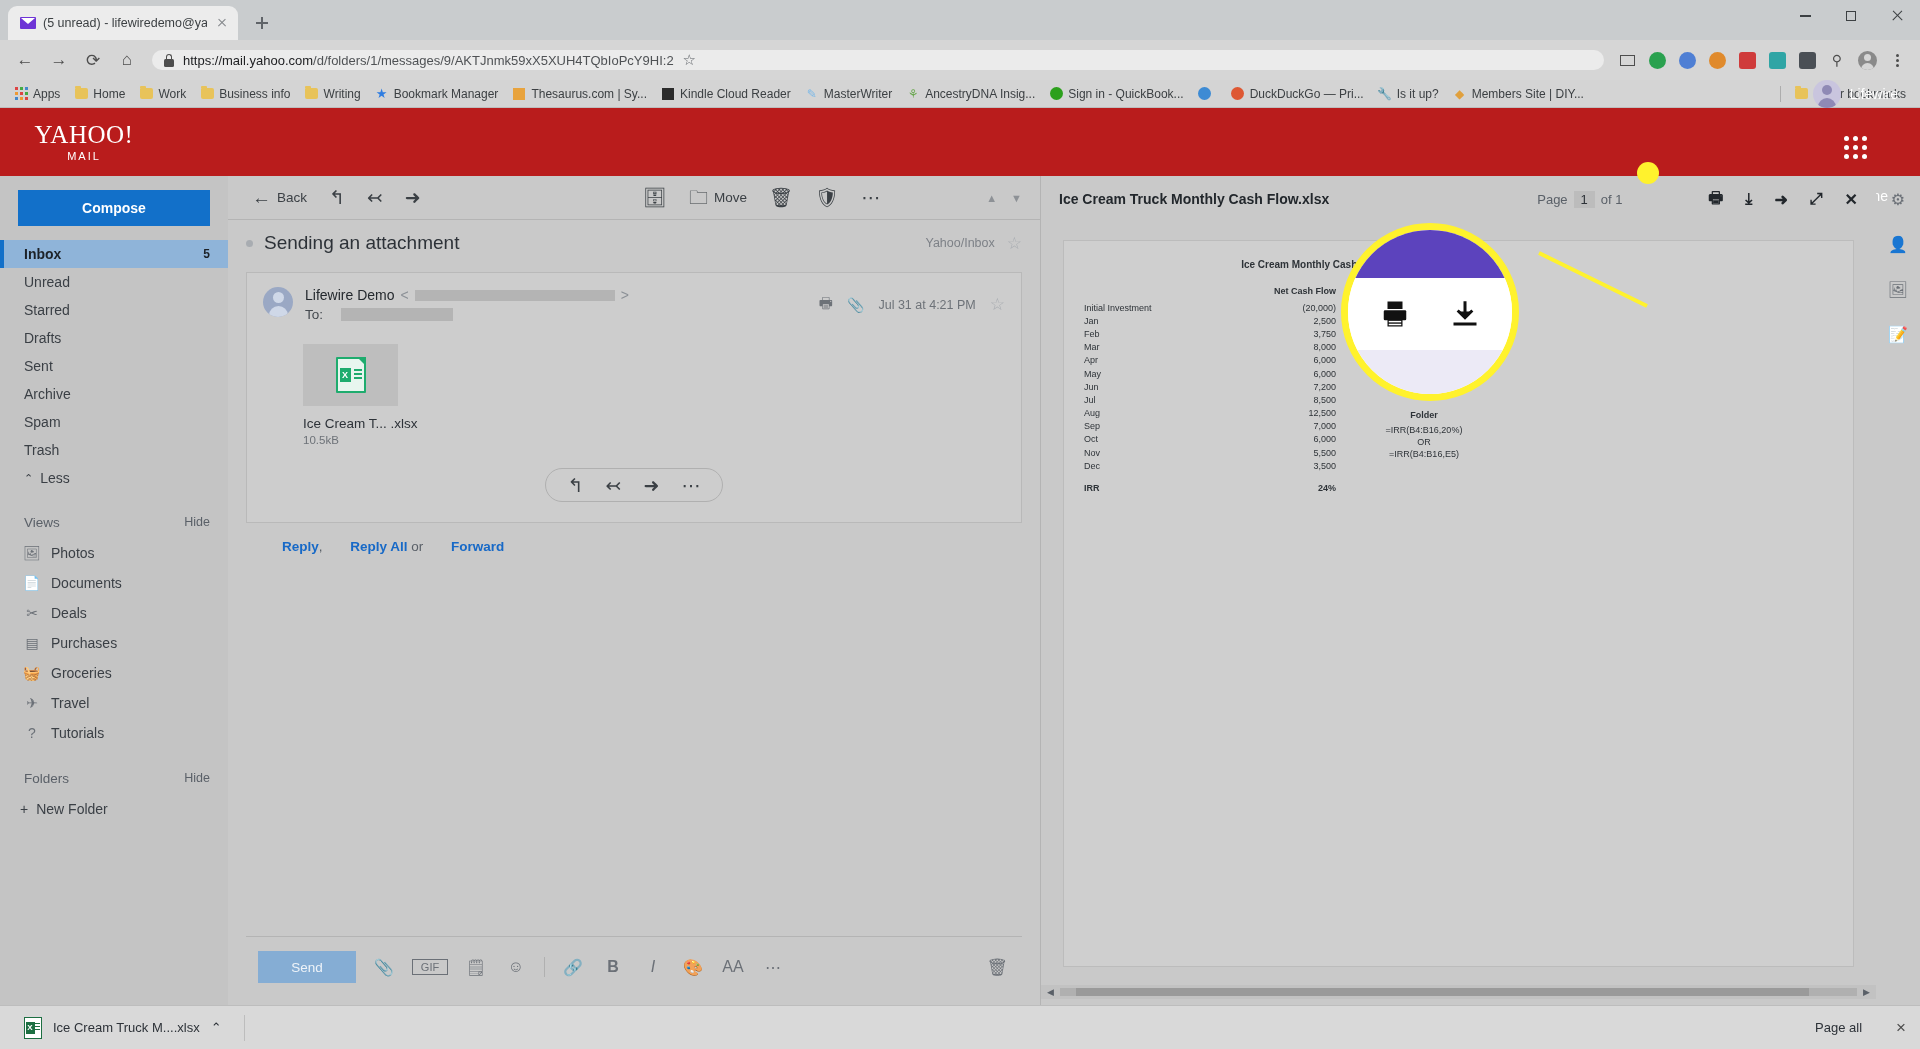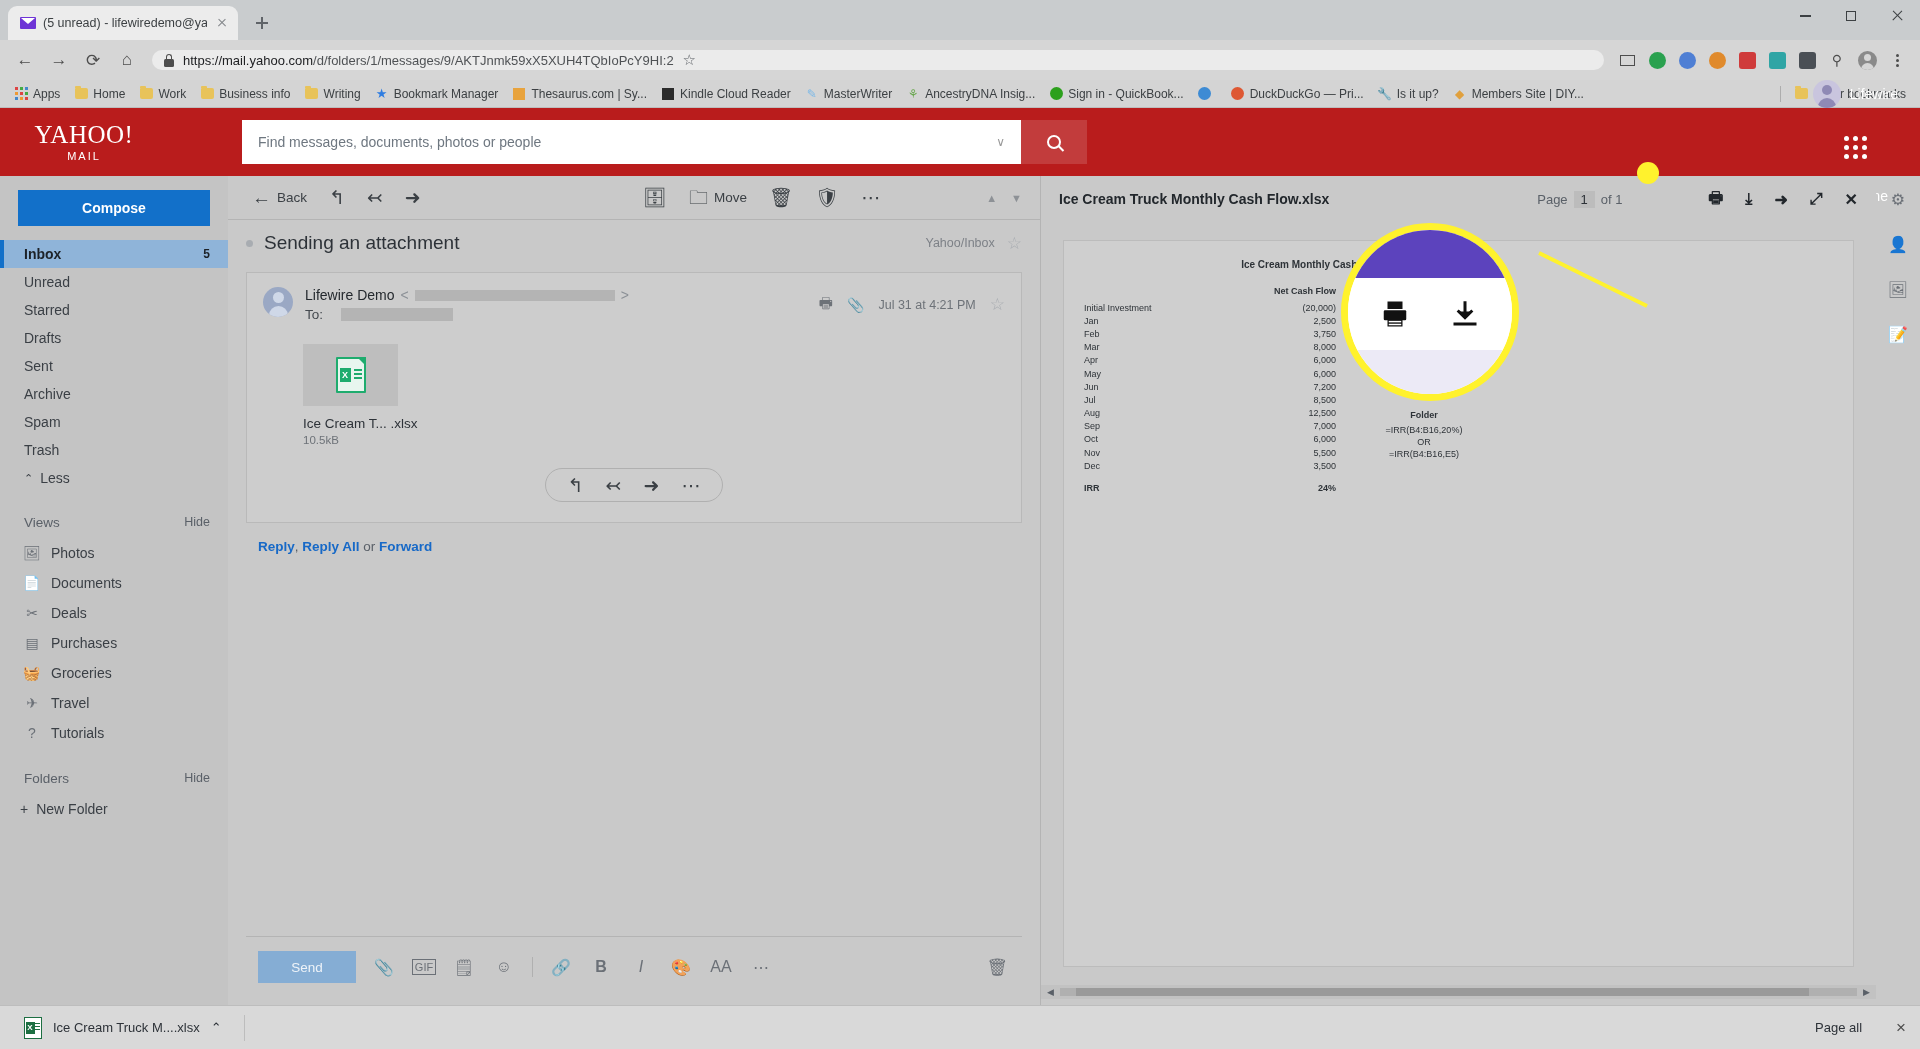--- a/index.html
+++ b/index.html
@@ -186,21 +186,21 @@
   .xls-ico .fold{position:absolute;right:0;top:0;width:0;height:0;border-left:9px solid transparent;border-top:9px solid #1eac6e;}
   .xls-ico .x{position:absolute;left:4px;top:11px;width:11px;height:14px;background:#1eac6e;color:#fff;font-size:9px;font-weight:700;display:flex;align-items:center;justify-content:center;}
   .xls-ico .lines{position:absolute;right:4px;top:12px;display:flex;flex-direction:column;gap:2px;}
   .xls-ico .lines i{width:8px;height:2px;background:#1eac6e;display:block;}
   .attach-name { font-size:13.5px; color:#2d3238; margin-top:10px; }
   .attach-size { font-size:11.5px; color:#6d7278; margin-top:3px; }
 
   .reply-pill-row { display:flex; justify-content:center; padding: 14px 0 20px 0;}
   .reply-pill { border:1px solid #b0b0b0; border-radius: 22px; height:34px; display:flex; align-items:center; gap:22px; padding: 0 22px; color:#3b4045;}
   .rfl { padding: 16px 18px 0 30px; font-size: 13.5px; }
-  .rfl a { color:#1769c7; font-weight:700; text-decoration:none; }
+  .rfl a { color:#1769c7; font-weight:700; text-decoration:none;margin-left:24px; }
   .rfl .or { color:#5a6068; font-weight:400; }
 
   .compose-row { margin: auto 18px 0 18px; border-top:1px solid #b4b4b4; padding: 14px 0 22px 12px; display:flex; align-items:center; gap:16px;}
   .send-btn { width:98px; height:32px; background:#85add4; color:#eef3f8; display:flex; align-items:center; justify-content:center; font-size:13.5px; }
   .cic { color:#6b7077; font-size:16px; display:flex; align-items:center; justify-content:center; width:24px; height:24px;}
   .c-sep { width:1px; height:20px; background:#b0b0b0; }
   .trash-right { margin-left:auto; margin-right:14px; color:#6b7077; font-size:17px; }
 
   
   .preview { width: 836px; flex:0 0 836px; background:#c9c9c9; border-left:1px solid #b4b4b4; display:flex; flex-direction:column; position:relative;}
@@ -443,29 +443,20 @@
         </span>
       <span>Other bookmarks</span>
     </div>
   </div>
 
   <div class="yheader">
     <div class="ylogo">
       <div class="y1">YAHOO!</div>
       <div class="y2">MAIL</div>
     </div>
-    <div class="ysearch">
-      <div class="ysearch-box">
-        <span>Find messages, documents, photos or people</span>
-        <span class="chev">∨</span>
-      </div>
-      <div class="ysearch-btn">
-        <span class="mag"></span>
-      </div>
-    </div>
     <div class="yright">
       <div class="yuser">
         <span class="yavatar"></span>
         <span>Lifewire</span>
       </div>
       <div class="ydots">
           <i></i>
           <i></i>
           <i></i>
           <i></i>
@@ -657,21 +648,21 @@
       </div>
 
       <div class="rfl">
         <a href="#">Reply</a><span class="or">,</span>
         <a href="#">Reply All</a><span class="or"> or </span><a href="#">Forward</a>
       </div>
 
       <div class="compose-row">
         <div class="send-btn">Send</div>
         <span class="cic">📎</span>
-        <span class="cic" style="font-size:11px;border:1px solid #6b7077;width:24px;height:16px;">GIF</span>
+        <span class="cic" style="font-size:11px;border:1px solid #6b7077;width:36px;height:16px;">GIF</span>
         <span class="cic">🗒</span>
         <span class="cic">☺</span>
         <span class="c-sep"></span>
         <span class="cic">🔗</span>
         <span class="cic" style="font-weight:700;">B</span>
         <span class="cic" style="font-style:italic;">I</span>
         <span class="cic">🎨</span>
         <span class="cic">AA</span>
         <span class="cic">⋯</span>
         <span class="trash-right">🗑</span>

